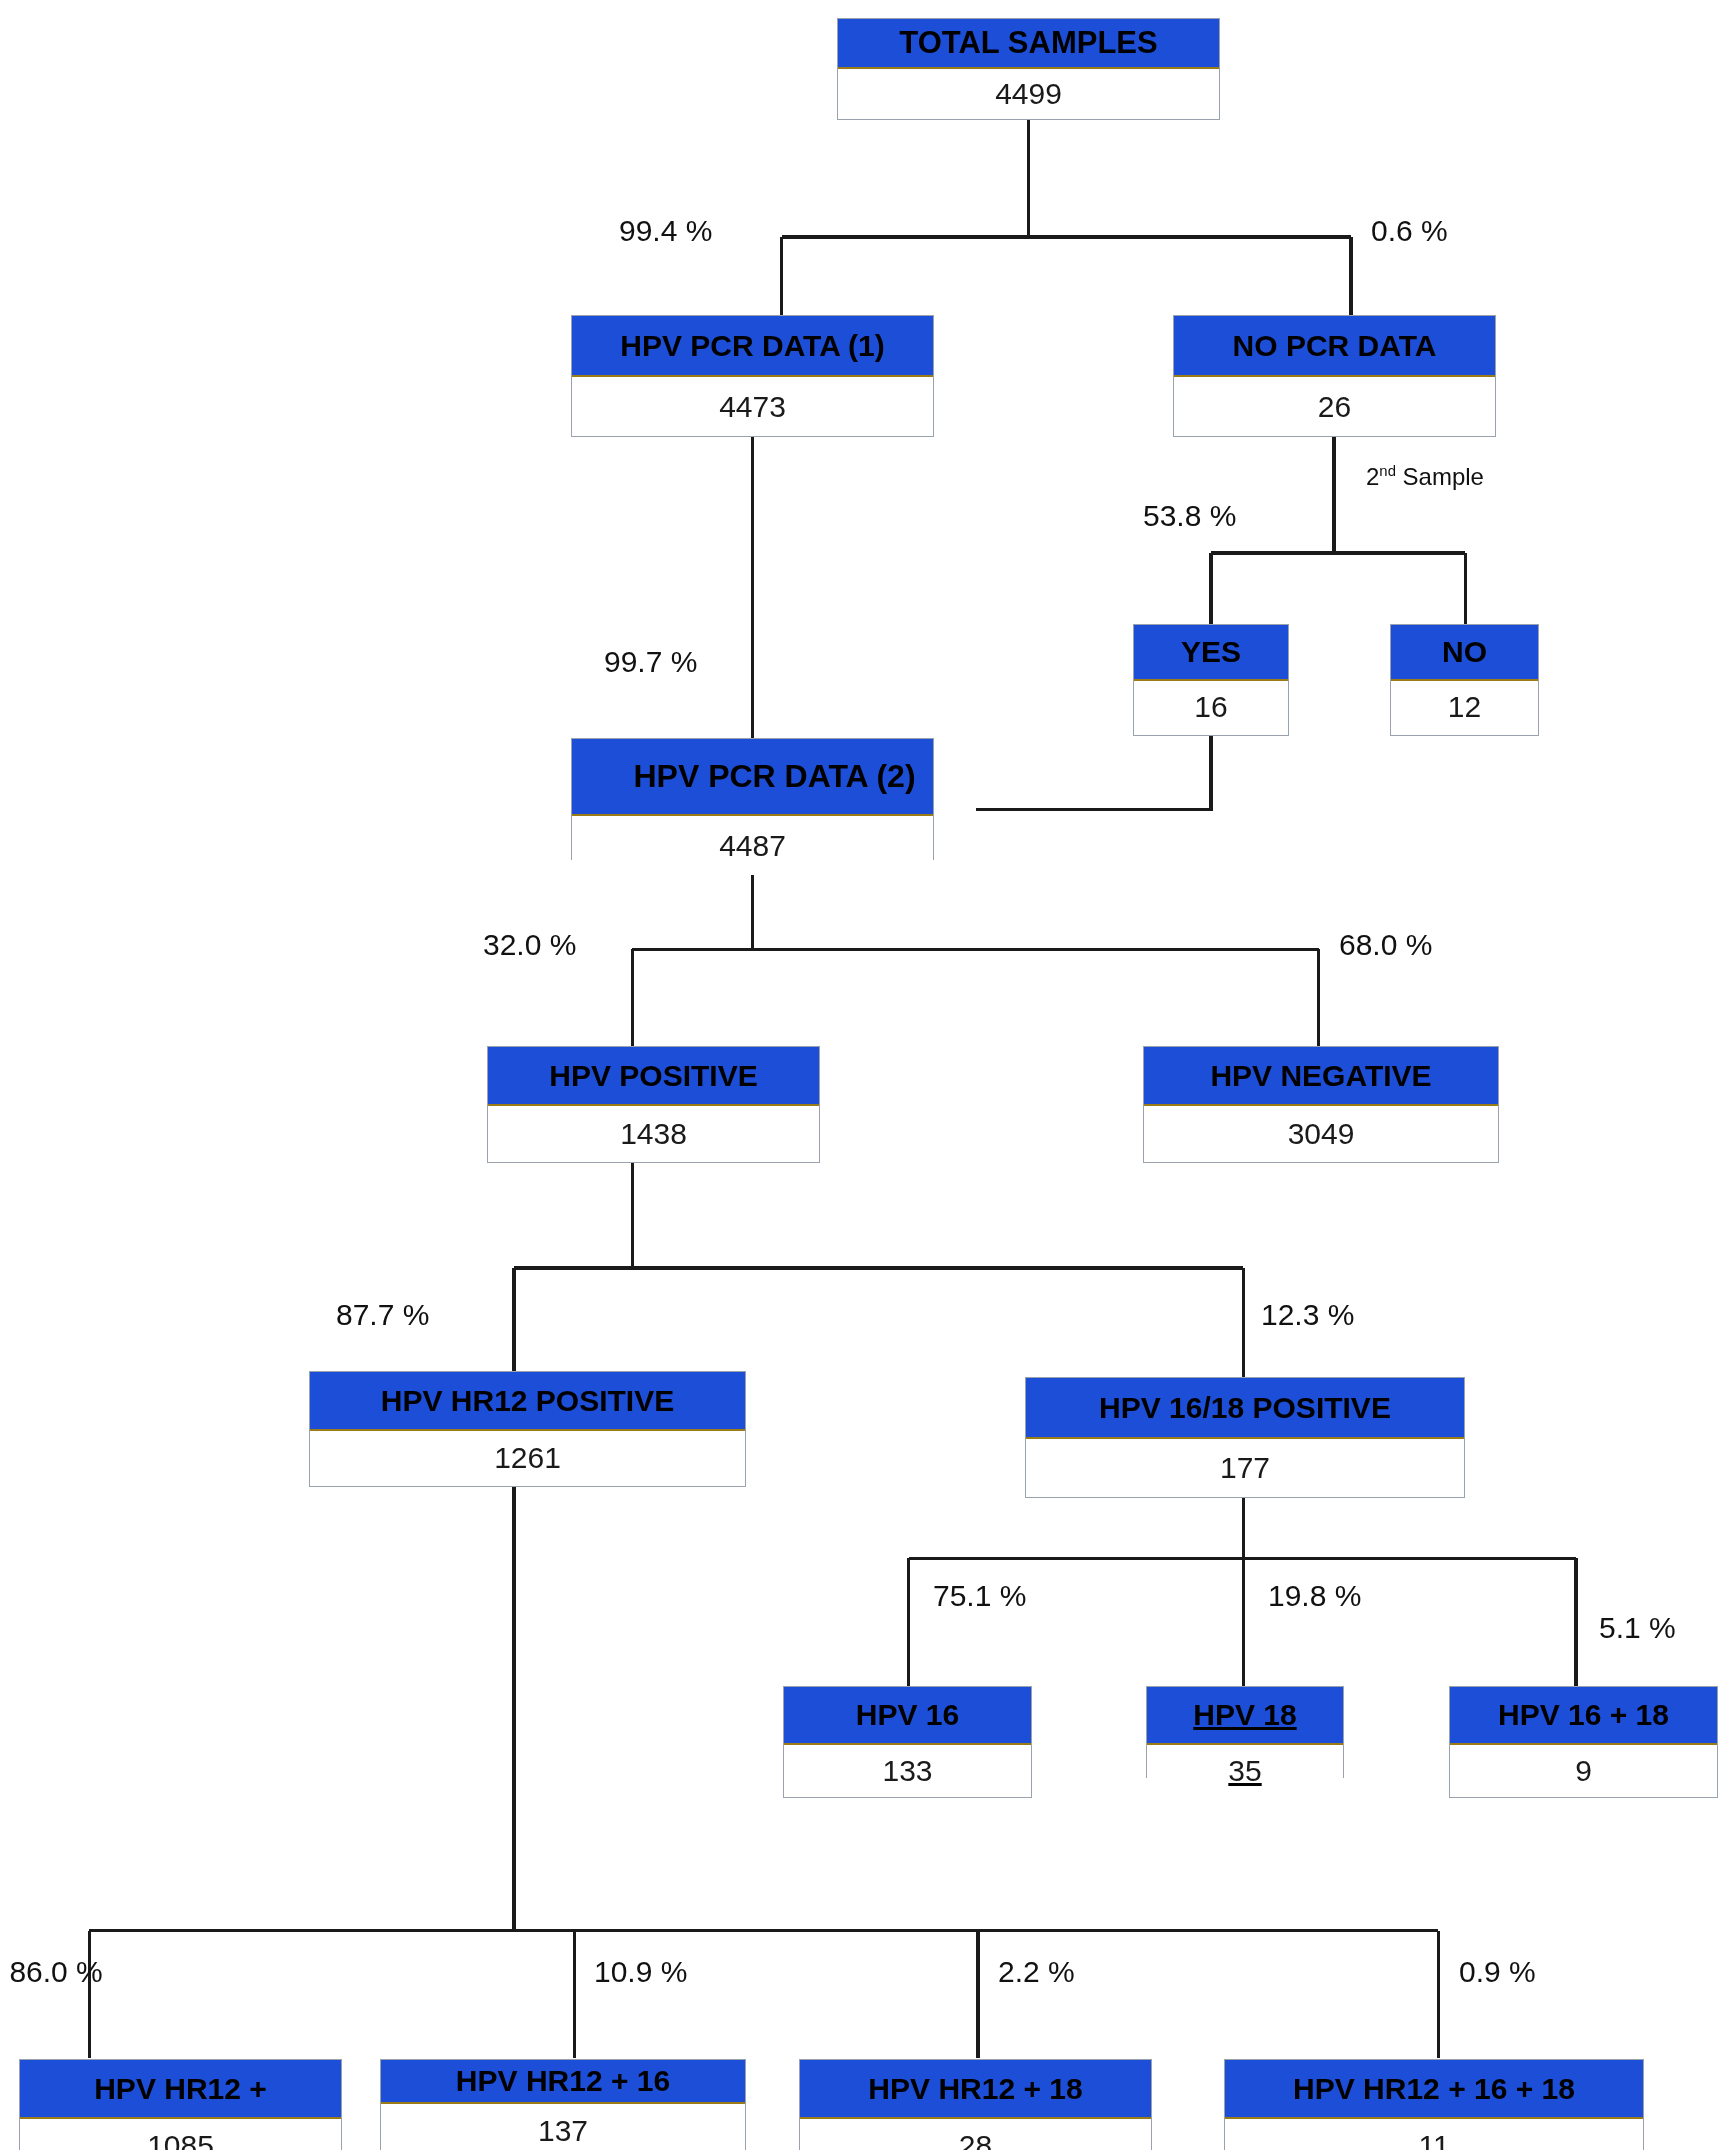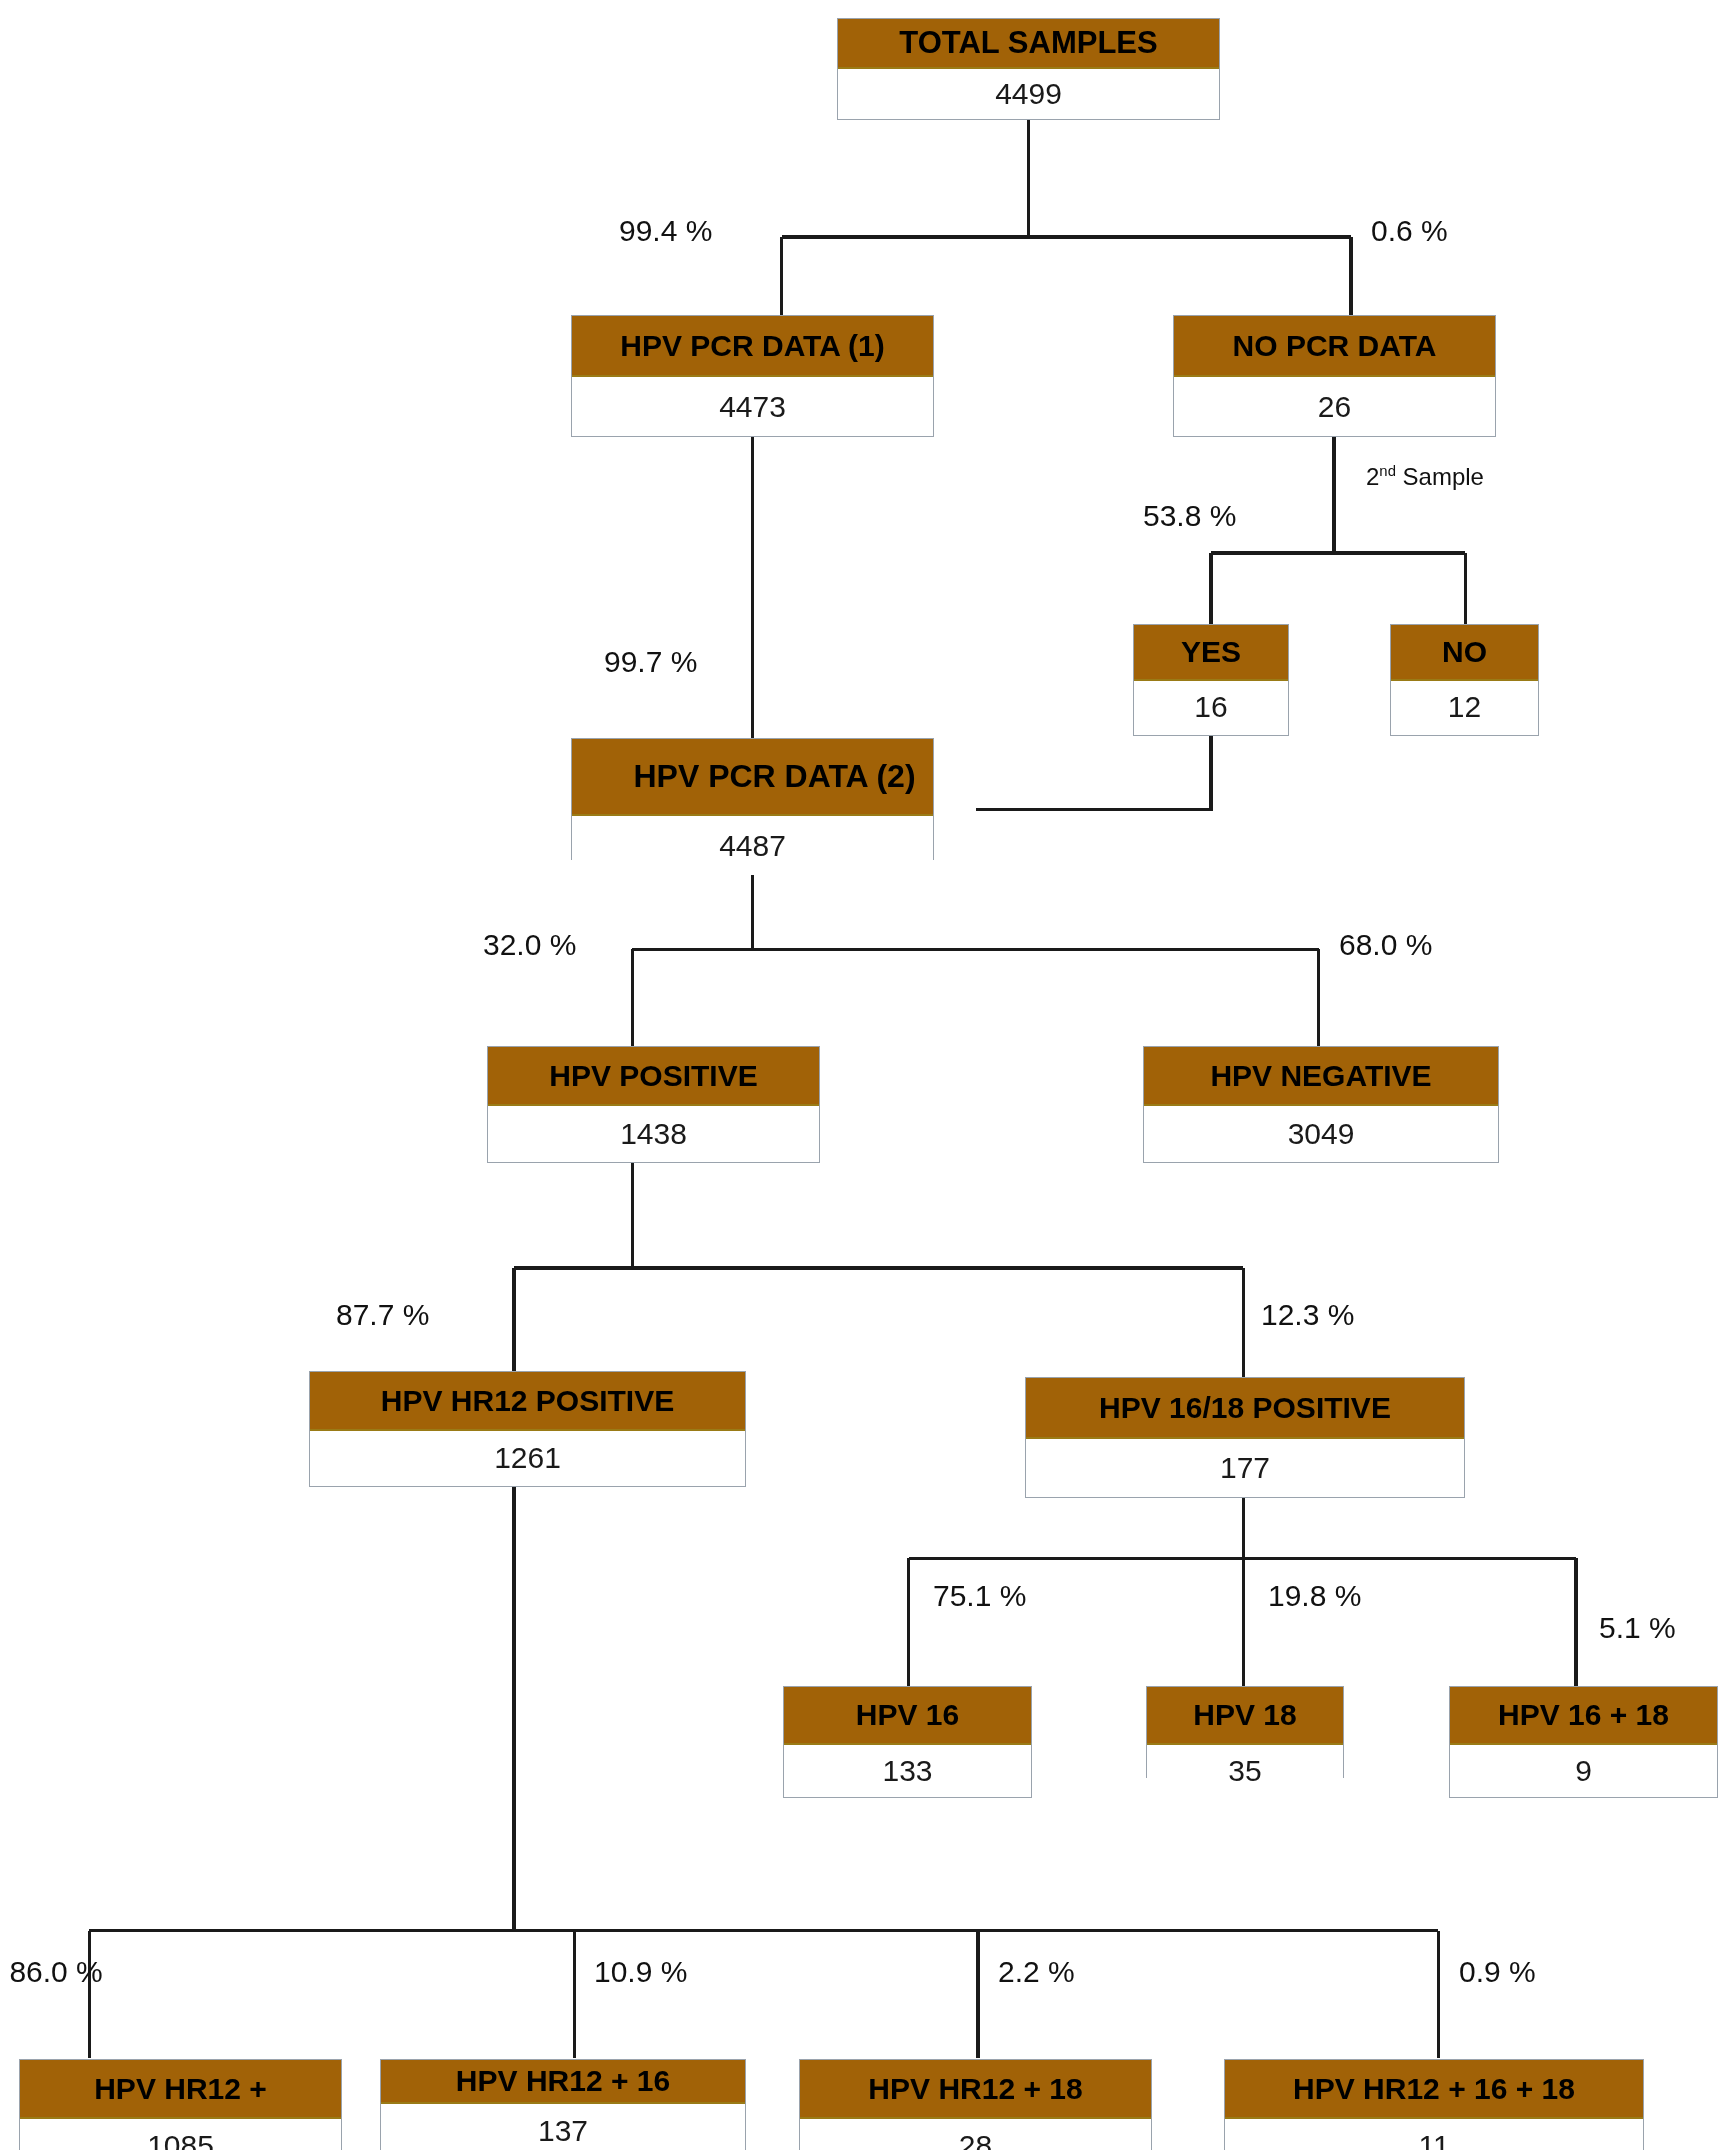--- a/index.html
+++ b/index.html
@@ -23,21 +23,21 @@
   }
   .node {
     position: absolute;
     box-sizing: border-box;
     border: 1.3px solid #9aa3ad;
     background: #ffffff;
     z-index: 5;
   }
   .node .hdr {
     box-sizing: border-box;
-    background: #a16207;
+    background: #1d4ed8;
     border-bottom: 2.7px solid #9a7b16;
     color: #000000;
     font-weight: bold;
     text-align: center;
     display: flex;
     align-items: center;
     justify-content: center;
     white-space: nowrap;
   }
   .node .val {
@@ -156,21 +156,21 @@
   <div class="node" style="left:1025px; top:1377px; width:440px; height:121px;">
     <div class="hdr" style="height:61px; font-size:30px;">HPV 16/18 POSITIVE</div>
     <div class="val" style="height:58px; font-size:30px;">177</div>
   </div>
 
   <div class="node" style="left:783px; top:1686px; width:249px; height:112px;">
     <div class="hdr" style="height:58px; font-size:30px;">HPV 16</div>
     <div class="val" style="height:51px; font-size:30px;">133</div>
   </div>
 
-  <div class="node" style="left:1146px; top:1686px; width:198px; height:92px;">
+  <div class="node" style="left:1146px; top:1686px; width:198px; height:92px;text-decoration:underline;">
     <div class="hdr" style="height:58px; font-size:30px;">HPV 18</div>
     <div class="val" style="height:51px; font-size:30px;">35</div>
   </div>
 
   <div class="node" style="left:1449px; top:1686px; width:269px; height:112px;">
     <div class="hdr" style="height:58px; font-size:30px;">HPV 16 + 18</div>
     <div class="val" style="height:51px; font-size:30px;">9</div>
   </div>
 
   <div class="node" style="left:19px; top:2059px; width:323px; height:116px;">

